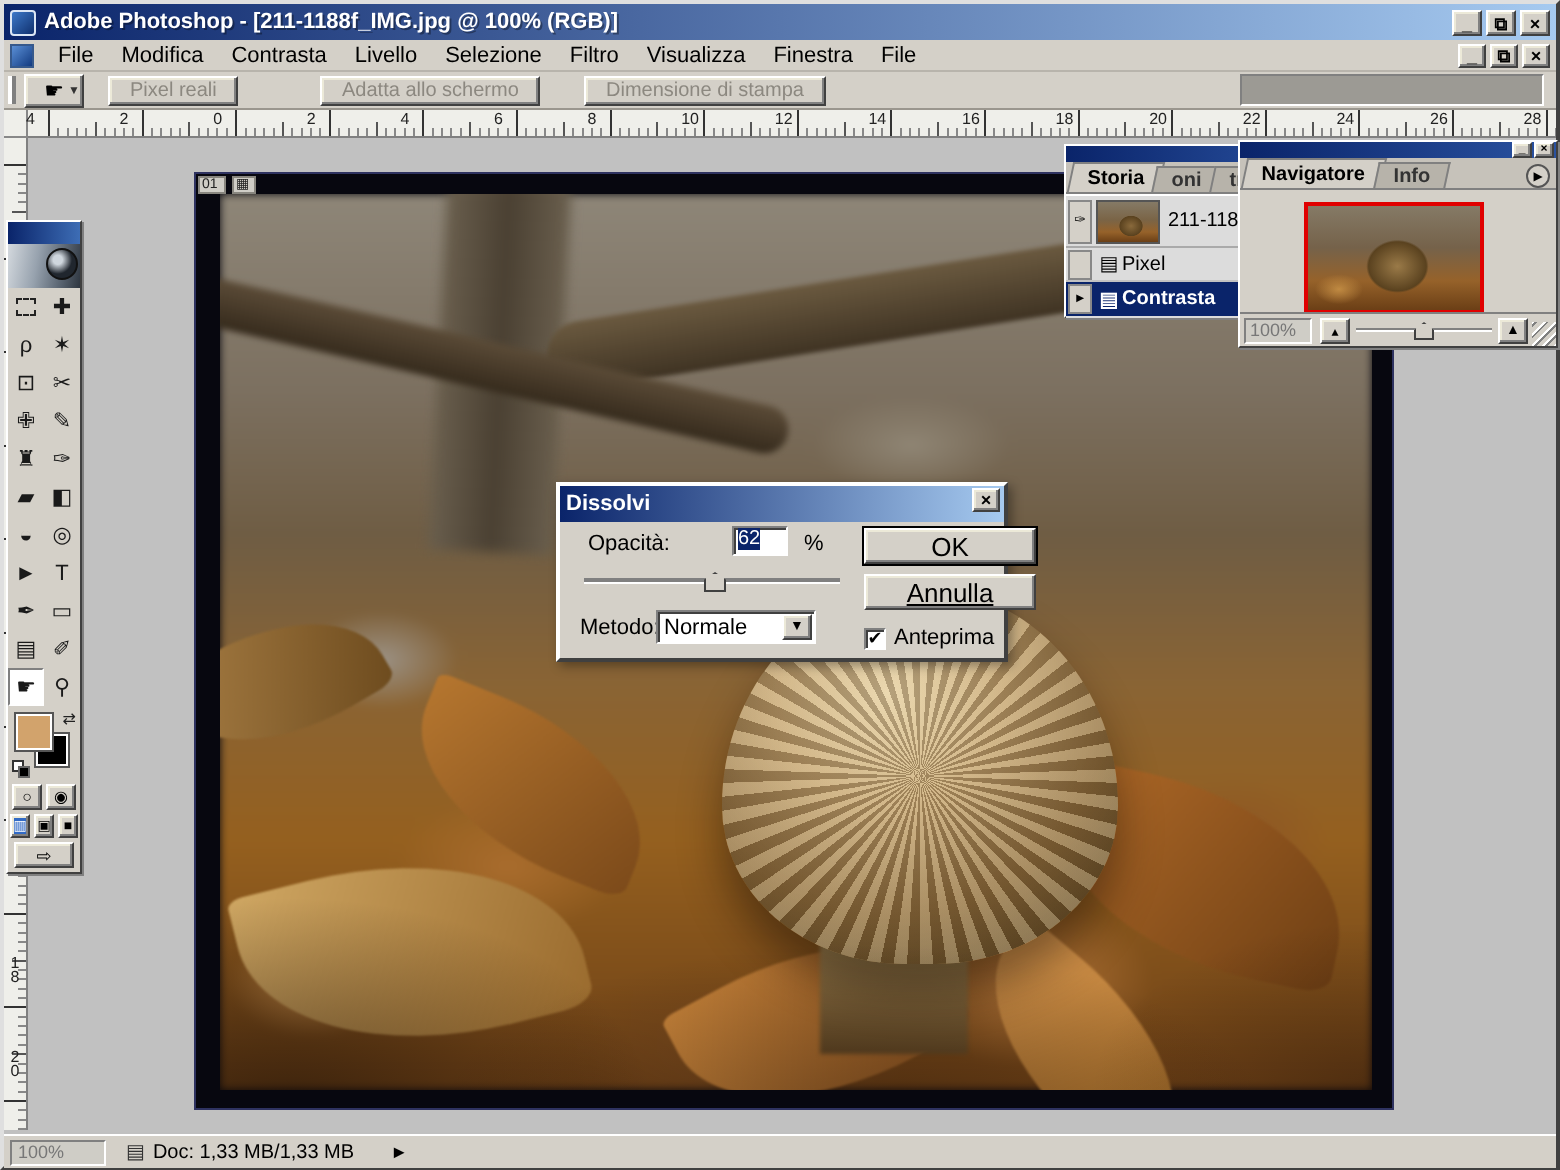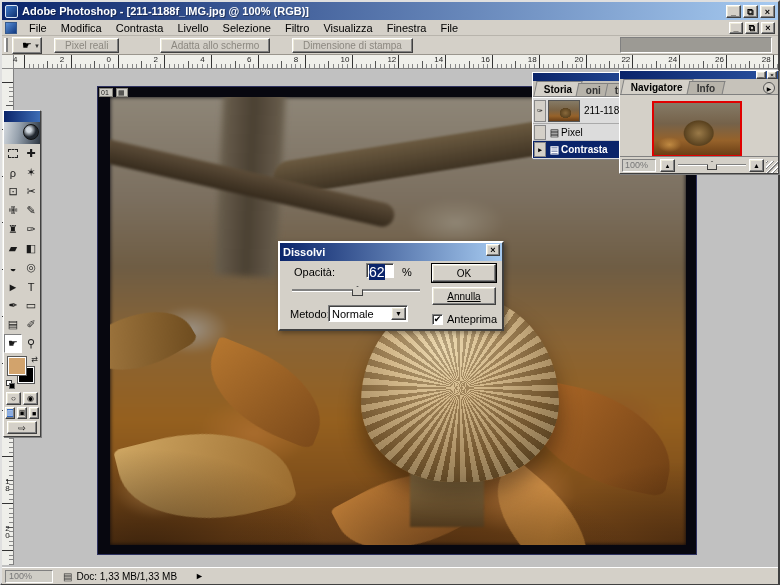--- a/index.html
+++ b/index.html
@@ -140,32 +140,32 @@
   
   #dialog { position:absolute; left:276px; top:239px; width:226px; height:90px; background:#d4d0c8; z-index:40;
     border:2px solid; border-color:#ffffff #404040 #404040 #ffffff; box-shadow:2px 2px 5px rgba(0,0,0,.35); }
   #dialog .dlg-title { height:18px; background:linear-gradient(90deg,#0a246a,#a6caf0); display:flex;
     align-items:center; padding:0 3px; position:relative; }
   #dialog .dlg-title span { color:#fff; font-weight:bold; font-size:11px; }
   #dlg-close { position:absolute; right:2px; top:1px; width:14px; height:12px; font-size:9px; font-weight:bold; }
   .dlg-label { position:absolute; font-size:11px; }
   #opacity-field { position:absolute; left:86px; top:20px; width:28px; height:15px; background:#fff;
     border:1px solid; border-color:#808080 #fff #fff #808080; box-shadow:inset 1px 1px 0 #404040;
-    font-size:14px; padding-left:2px; }
+    font-size:10px; padding-left:2px; }
   #opacity-field .sel { background:#0a246a; color:#fff; }
   #fade-slider { position:absolute; left:12px; top:43px; width:128px; height:10px; }
   #fade-slider .track { position:absolute; left:0; right:0; top:3px; height:3px; background:#808080;
     border-bottom:1px solid #fff; }
   #fade-slider .thumb { position:absolute; left:60px; top:0; width:11px; height:10px; background:#d4d0c8;
     border:1px solid #404040; clip-path:polygon(50% 0,100% 38%,100% 100%,0 100%,0 38%); }
   #mode-select { position:absolute; left:48px; top:62px; width:80px; height:17px; background:#fff;
     border:1px solid; border-color:#808080 #fff #fff #808080; box-shadow:inset 1px 1px 0 #404040;
     display:flex; align-items:center; padding-left:3px; font-size:11px; }
   #mode-select .arrow-btn { position:absolute; right:1px; top:1px; width:15px; height:13px; font-size:7px; }
-  .dlg-btn { position:absolute; left:152px; width:64px; height:18px; font-size:10px; }
+  .dlg-btn { position:absolute; left:152px; width:86px; height:18px; font-size:13px; }
   #ok-btn { top:21px; outline:1px solid #000; }
   #cancel-btn { top:44px;text-decoration:underline; }
   #preview-box { position:absolute; left:152px; top:70px; display:flex; align-items:center; gap:4px; }
   #preview-check { width:11px; height:11px; background:#fff; border:1px solid; border-color:#808080 #fff #fff #808080;
     box-shadow:inset 1px 1px 0 #404040; font-size:9px; line-height:9px; text-align:center; }
 
   
   .palette { position:absolute; background:#d4d0c8; border:1px solid; border-color:#ffffff #404040 #404040 #ffffff;
     box-shadow:1px 1px 0 #808080; }
   .pal-title { height:8px; background:linear-gradient(90deg,#0a246a,#2a52a0); position:relative; }

